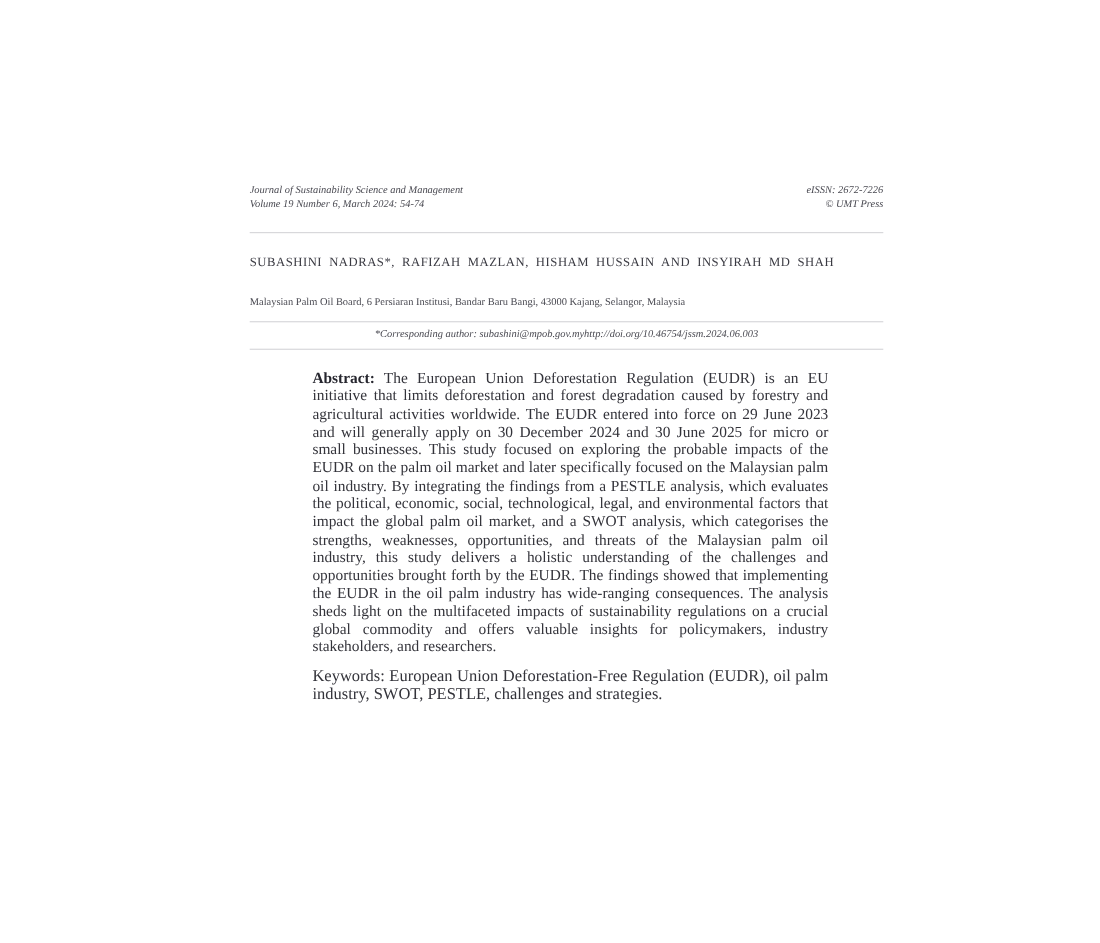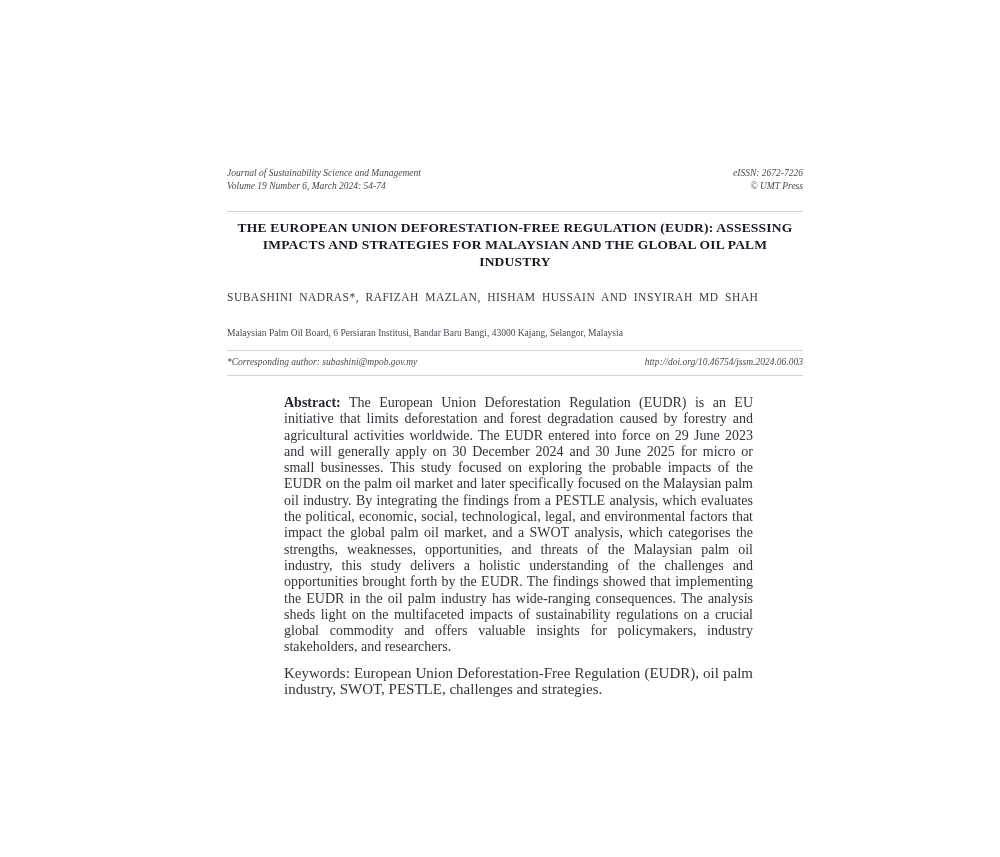--- a/index.html
+++ b/index.html
@@ -64,21 +64,21 @@
   
   .corr {
     font-style: italic;
     font-size: 9.5px;
     line-height: 15px;
     color: #4a4a52;
     margin-top: 4px;
   }
   .corr-row {
     display: flex;
-    justify-content: space-between;
+    justify-content: center;
     font-style: italic;
   }
   .rule-corr-bottom { margin-top: 5px; }
   
   .abstract {
     margin: 19px 50px 0 57px;
     font-size: 14px;
     line-height: 16.3px;
     text-align: justify;
     color: #33333a;
@@ -103,21 +103,20 @@
       <div>Volume 19 Number 6, March 2024: 54-74</div>
     </div>
     <div class="right">
       <div>eISSN: 2672-7226</div>
       <div>© UMT Press</div>
     </div>
   </div>
 
   <hr class="rule rule-header">
 
-  <div class="title">THE EUROPEAN UNION DEFORESTATION-FREE REGULATION (EUDR): ASSESSING IMPACTS AND STRATEGIES FOR MALAYSIAN AND THE GLOBAL OIL PALM INDUSTRY</div>
 
   <div class="authors">SUBASHINI NADRAS*, RAFIZAH MAZLAN, HISHAM HUSSAIN AND INSYIRAH MD SHAH</div>
 
   <div class="affiliation">Malaysian Palm Oil Board, 6 Persiaran Institusi, Bandar Baru Bangi, 43000 Kajang, Selangor, Malaysia</div>
 
   <hr class="rule rule-corr-top">
 
   <div class="corr">
     <div class="corr-row">
       <span>*Corresponding author: subashini@mpob.gov.my</span>

